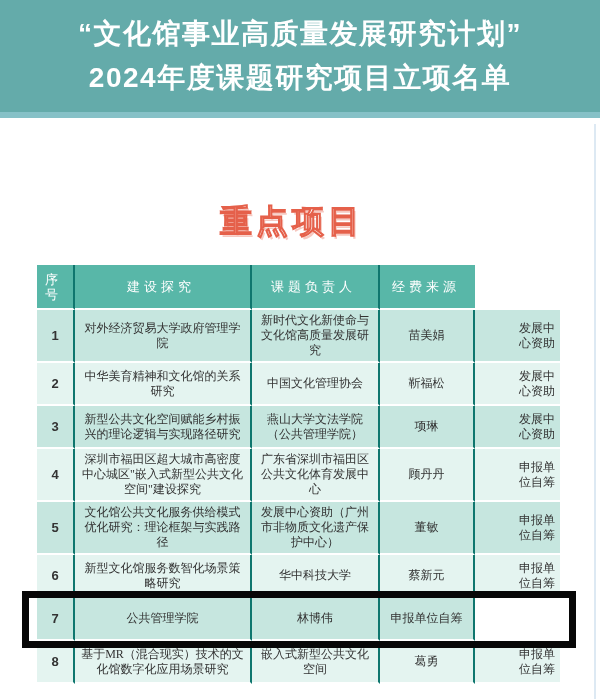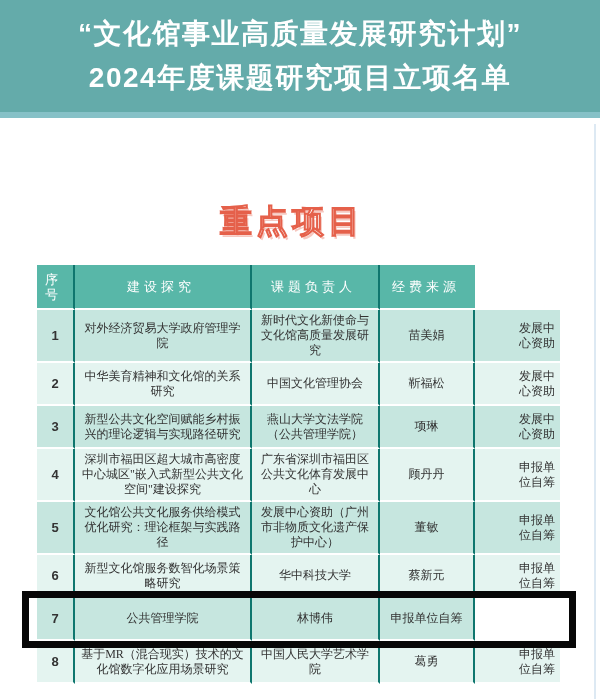--- a/index.html
+++ b/index.html
@@ -187,21 +187,21 @@
         <div class="t-row body-row odd highlighted">
           <div class="t-cell cell-no">7</div>
           <div class="t-cell cell-unit">公共管理学院</div>
           <div class="t-cell cell-leader">林博伟</div>
           <div class="t-cell cell-funding">申报单位自筹</div>
           <div class="highlight-box"></div>
         </div>
         <div class="t-row body-row even">
           <div class="t-cell cell-no">8</div>
           <div class="t-cell cell-title">基于MR（混合现实）技术的文化馆数字化应用场景研究</div>
-          <div class="t-cell cell-unit">中国人民大学艺术学院</div>
+          <div class="t-cell cell-unit">嵌入式新型公共文化空间</div>
           <div class="t-cell cell-leader">葛勇</div>
           <div class="t-cell cell-funding">申报单位自筹</div>
         </div>
       </div>
   </div>
 
   <div class="right-edge-line"></div>
 
 </div>
 

